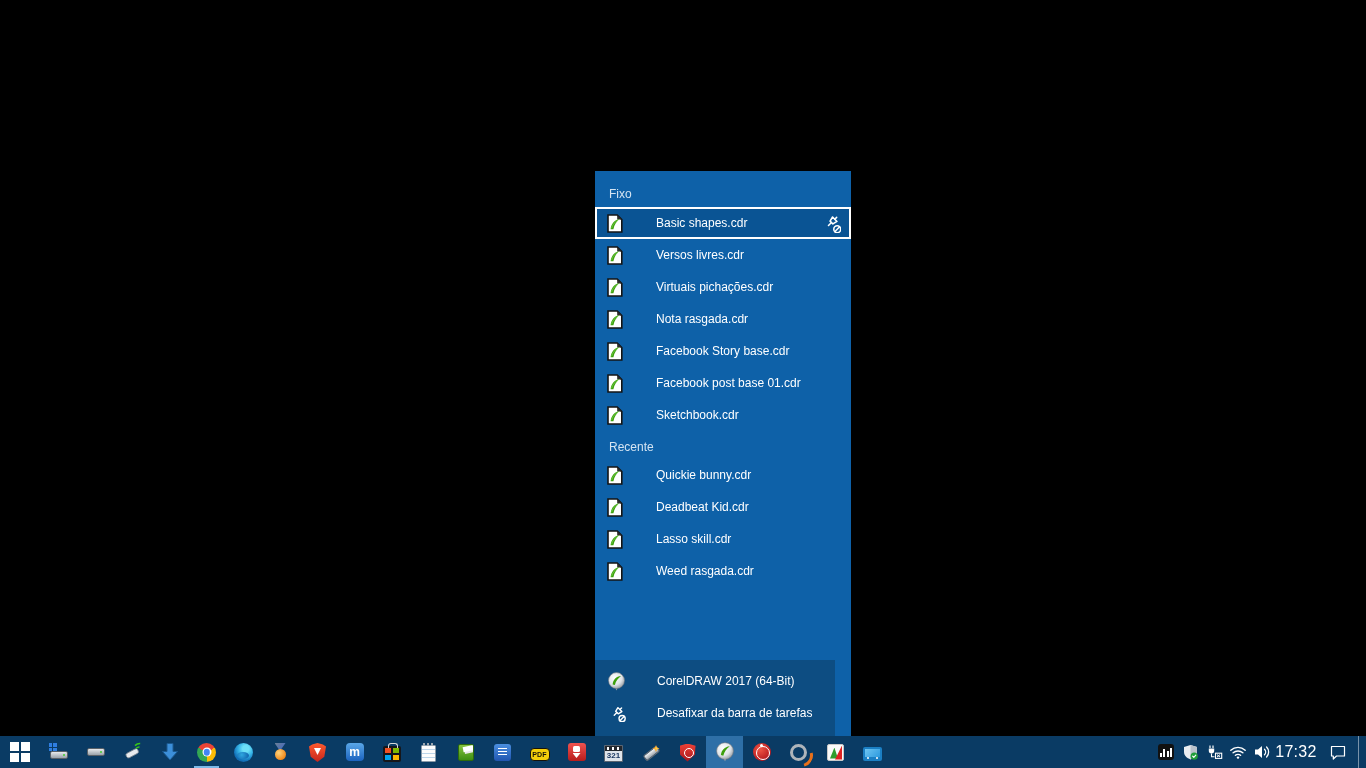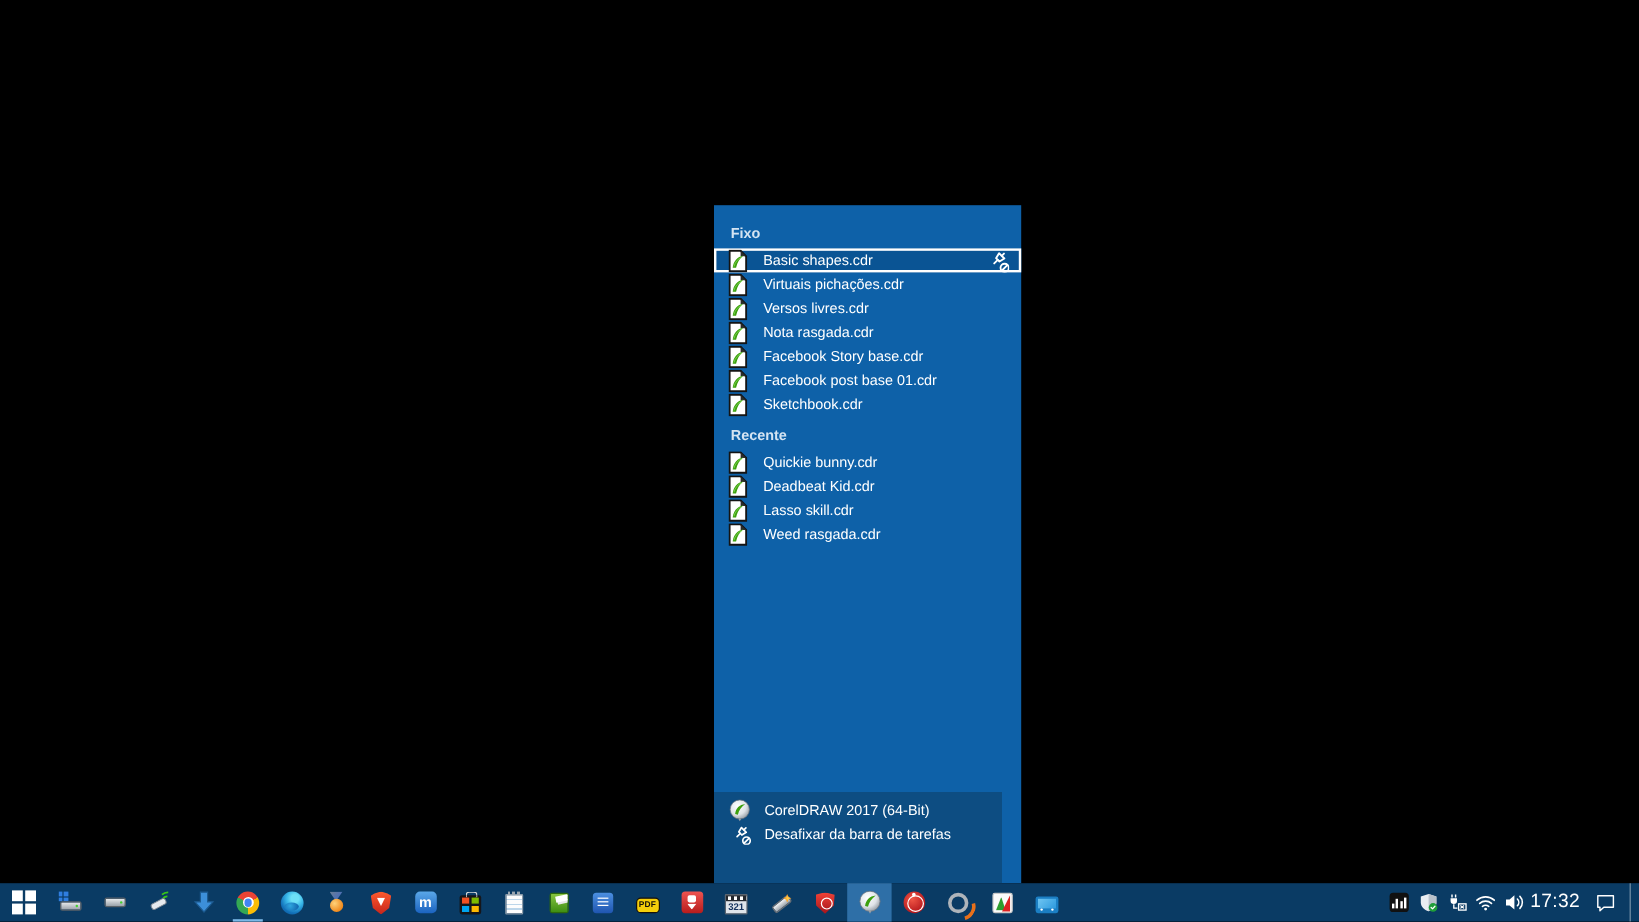--- a/index.html
+++ b/index.html
@@ -10,23 +10,23 @@
   *{margin:0;padding:0;box-sizing:border-box;}
   html,body{width:1366px;height:768px;overflow:hidden;background:var(--desktop_bg);
     font-family:"Liberation Sans","DejaVu Sans",sans-serif;-webkit-font-smoothing:antialiased;}
   .desktop{position:absolute;inset:0;background:var(--desktop_bg);}
 
   
   .jumplist{position:absolute;left:595px;top:171px;width:256px;height:565px;
     background:var(--jumplist_bg);color:var(--text);font-size:12px;}
   .jl-main{position:absolute;top:0;left:0;right:0;height:489px;padding-top:10px;}
   .jl-header{height:26px;line-height:26px;padding-left:14px;color:var(--header_text);
-    font-size:12px;font-weight:bold;}
+    font-size:12px;}
   .jl-header.recent{height:28px;line-height:32px;}
-  .jl-item{height:20px;display:flex;align-items:center;padding-left:12px;cursor:default;position:relative;}
+  .jl-item{height:32px;display:flex;align-items:center;padding-left:12px;cursor:default;position:relative;gap:20px;}
   .jl-item .fico{width:16px;height:19px;flex:0 0 16px;margin-right:13px;display:block;}
   .jl-item .lbl{color:var(--text);white-space:nowrap;}
   .jl-item.selected{border:2px solid #fff;background:var(--jumplist_selected_bg);padding-left:10px;}
   .jl-item .unpin{position:absolute;right:8px;top:50%;transform:translateY(-50%);width:20px;height:20px;}
   .jl-footer{position:absolute;left:0;right:16px;bottom:0;height:76px;background:var(--jumplist_footer_bg);
     padding-top:5px;}
   .jl-footer .jl-item .aico{width:19px;height:19px;flex:0 0 19px;margin-right:11px;display:block;}
 
   
   .taskbar{position:absolute;left:0;bottom:0;width:1366px;height:32px;background:var(--taskbar_bg);
@@ -218,27 +218,27 @@
         </svg>
       <span class="lbl">Basic shapes.cdr</span>
       <svg class="unpin" viewBox="0 0 18 18">
           <use href="#unpinGlyph"></use>
         </svg>
     </div>
     <div class="jl-item">
       <svg class="fico" viewBox="0 0 16 19">
           <use href="#cdrfile"></use>
         </svg>
+      <span class="lbl">Versos livres.cdr</span>
+    </div>
+    <div class="jl-item">
+      <svg class="fico" viewBox="0 0 16 19">
+          <use href="#cdrfile"></use>
+        </svg>
       <span class="lbl">Virtuais pichações.cdr</span>
-    </div>
-    <div class="jl-item">
-      <svg class="fico" viewBox="0 0 16 19">
-          <use href="#cdrfile"></use>
-        </svg>
-      <span class="lbl">Versos livres.cdr</span>
     </div>
     <div class="jl-item">
       <svg class="fico" viewBox="0 0 16 19">
           <use href="#cdrfile"></use>
         </svg>
       <span class="lbl">Nota rasgada.cdr</span>
     </div>
     <div class="jl-item">
       <svg class="fico" viewBox="0 0 16 19">
           <use href="#cdrfile"></use>

